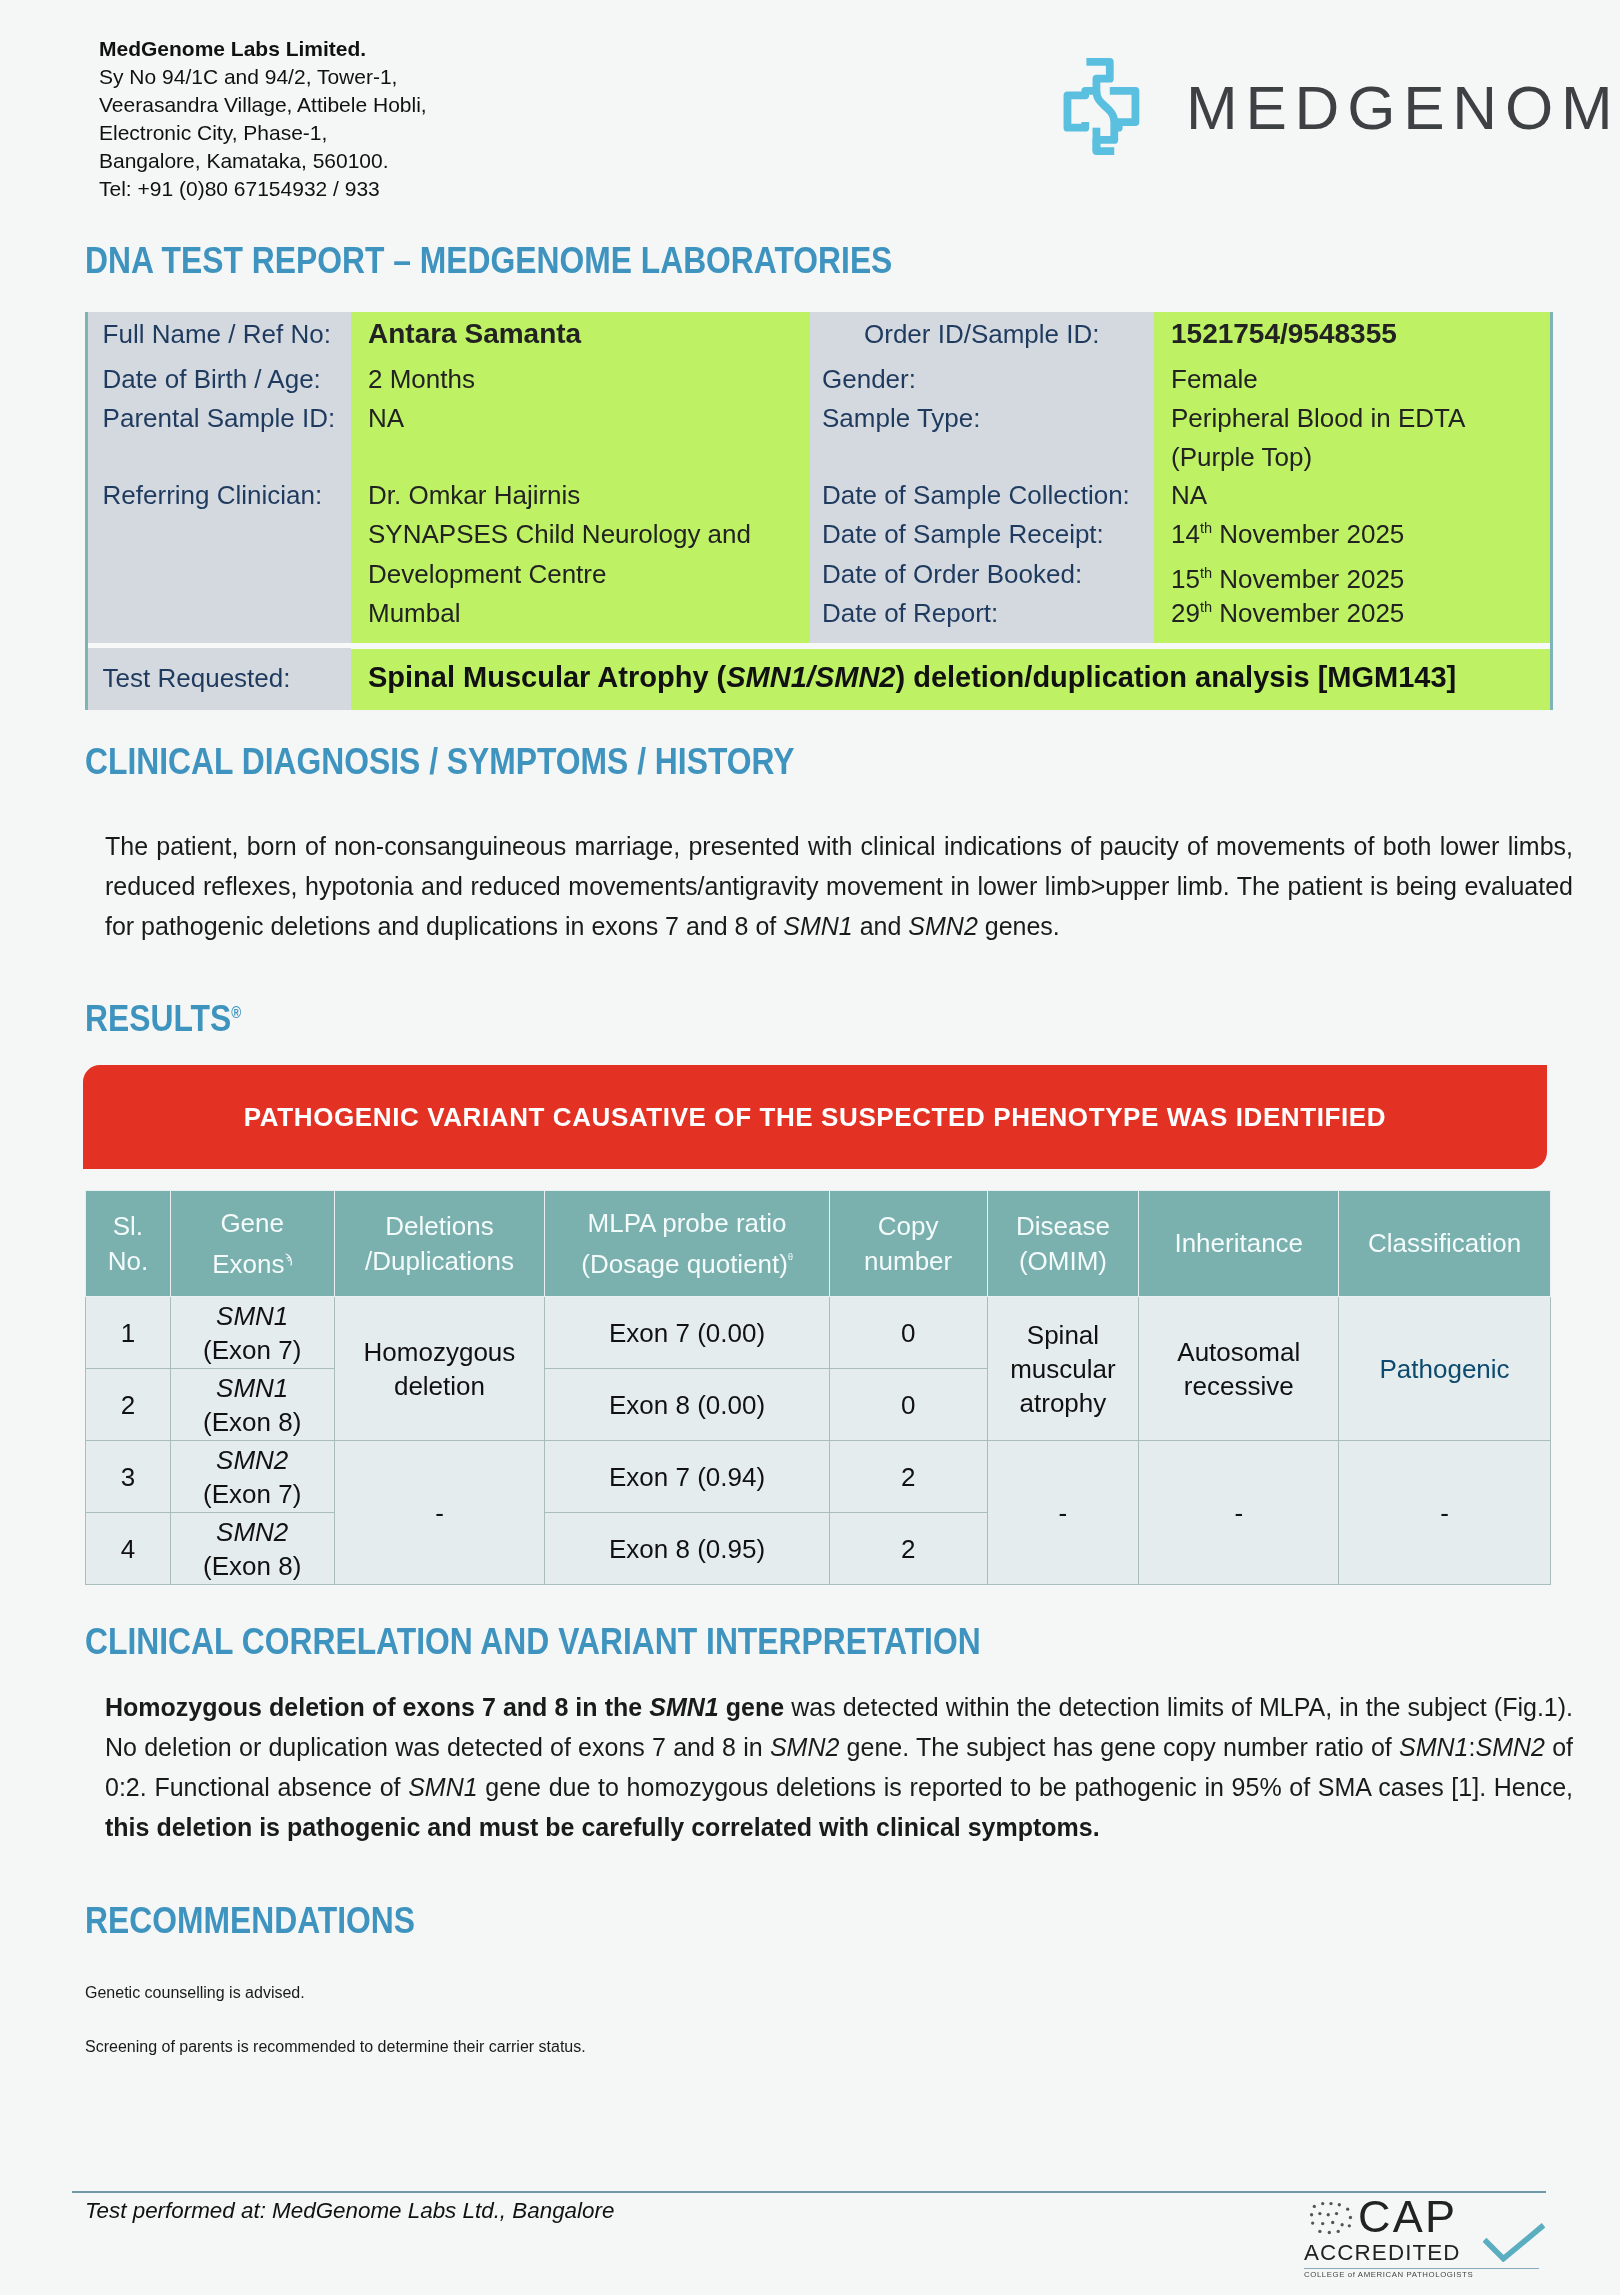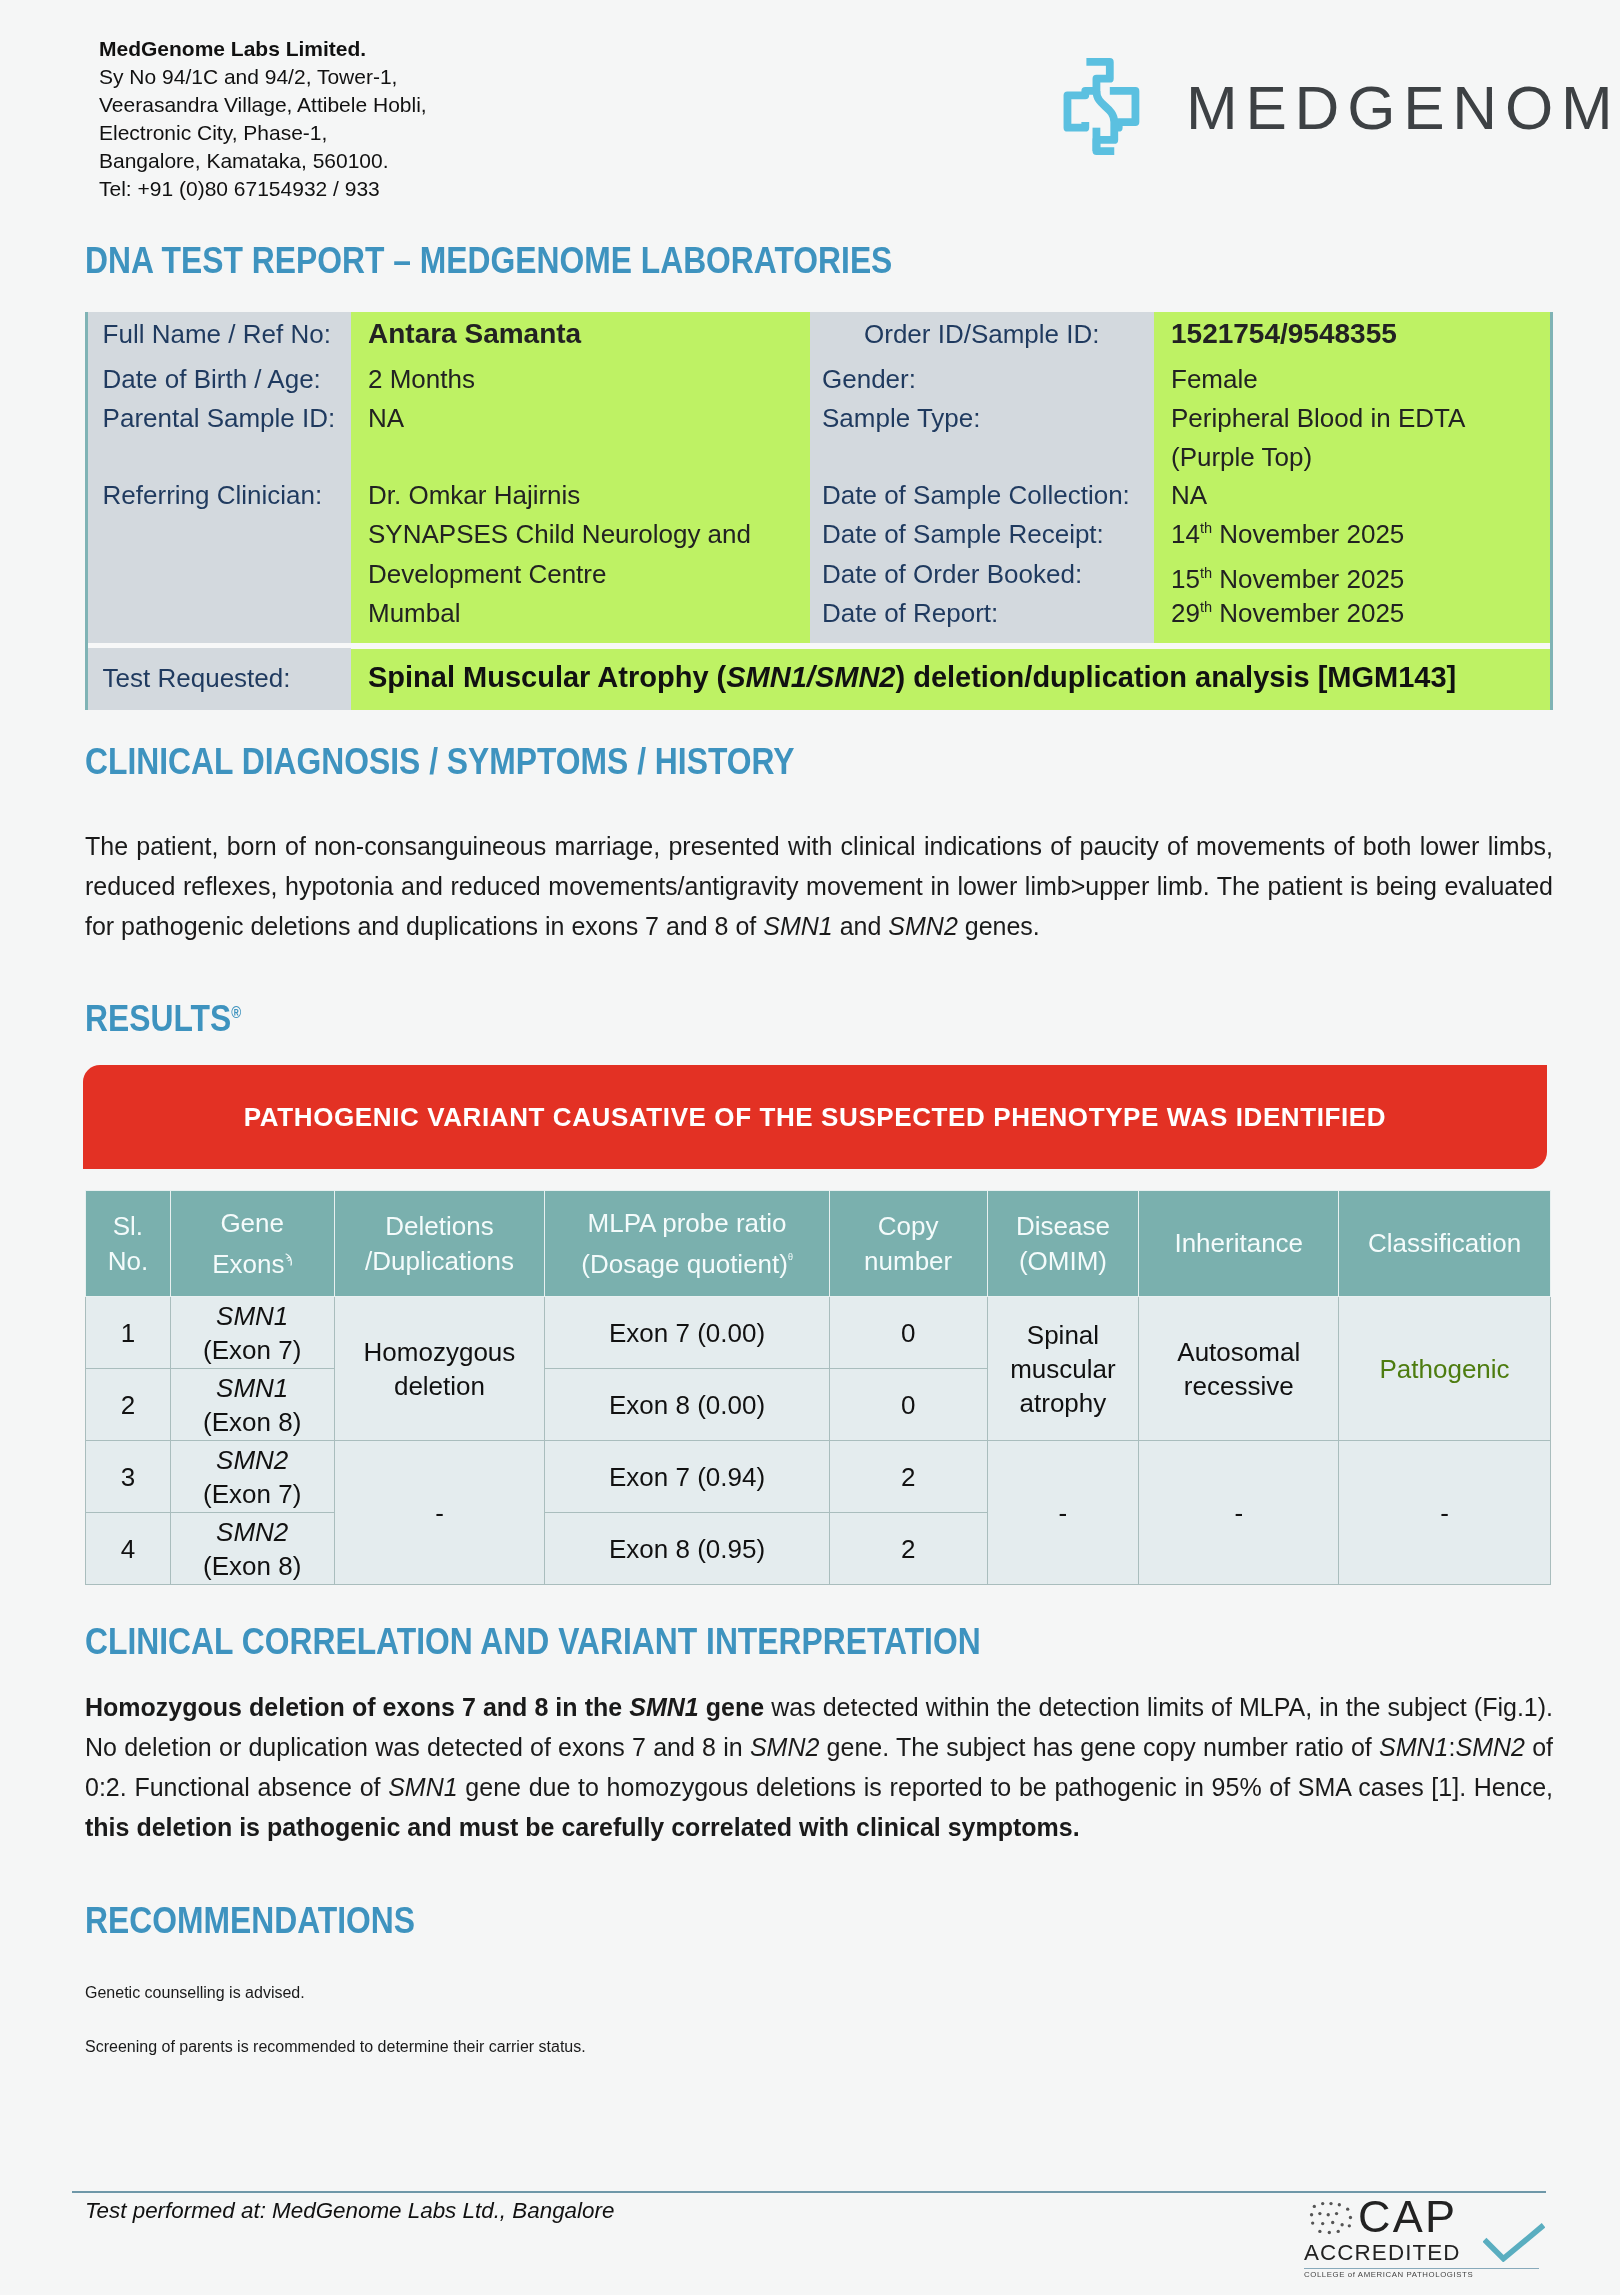--- a/index.html
+++ b/index.html
@@ -36,42 +36,42 @@
     .info .labelcol1 { position:absolute; left:0; top:0; width:263px; height:331px; background:#d3d9de; }
     .info .labelcol2 { position:absolute; left:722px; top:0; width:344px; height:331px; background:#d3d9de; }
     .info .sep { position:absolute; left:0; top:331px; width:100%; height:5.6px; background:#f7f8f8; }
     .info .labelcol3 { position:absolute; left:0; top:336px; width:263px; height:62px; background:#d3d9de; }
     .info .lbl { position:absolute; font-size:26px; color:#1f3a5f; white-space:nowrap; }
     .info .val { position:absolute; font-size:26px; color:#222; white-space:nowrap; }
     .info .val.b { font-weight:bold; font-size:28px; }
     .info .val sup { font-size: 14.6px; }
     .info .test { position:absolute; left:280px; top:349px; font-size:29px; font-weight:bold; color:#111; white-space:nowrap; }
 
-    .para { font-size: 25px; line-height: 40px; color: #1a1a1a; width: 1468px; text-align: justify; }
+    .para { font-size: 25px; line-height: 40px; color: #1a1a1a; width: 1468px; text-align: justify; margin-left: 20px; }
 
     .banner {
       left: 83px; top: 1065px; width: 1464px; height: 104px;
       background: #e33124; border-radius: 17px 0 17px 0;
       display:flex; align-items:center; justify-content:center;
     }
     .banner span { color:#fff; font-weight:bold; font-size:26px; letter-spacing: 0.6px; }
 
     table.res {
       position:absolute; left:85px; top:1190px; width:1466px;
       border-collapse: collapse; font-size: 26px;
     }
     table.res th {
       background:#7ab0ae; color:#f4fbfb; font-weight:normal;
       border: 1.1px solid #e8f0f0; height: 103px; line-height: 35px; text-align:center;
     }
     table.res td {
       background:#e4ecee; border: 1.1px solid #a9bdbd; text-align:center; height: 69px;
       line-height: 34px; color:#111;
     }
-    table.res td.path { color:#4d7c0f;text-align:center; }
+    table.res td.path { color:#0c4a6e;text-align:center; }
     table.res i { font-style: italic; }
 
     .rec { font-size: 16px; color:#1a1a1a; }
 
     .footer-line { left:72px; top:2191px; width:1474px; height:1.7px; background:#6e97a8; }
     .footer { left:85px; top:2196px; font-size:22.4px; line-height:29px; font-style: italic; color:#111; }
     .cap { left:1304px; top:2195px; width:247px; height:84px; }
   </style>
 </head>
 <body>

